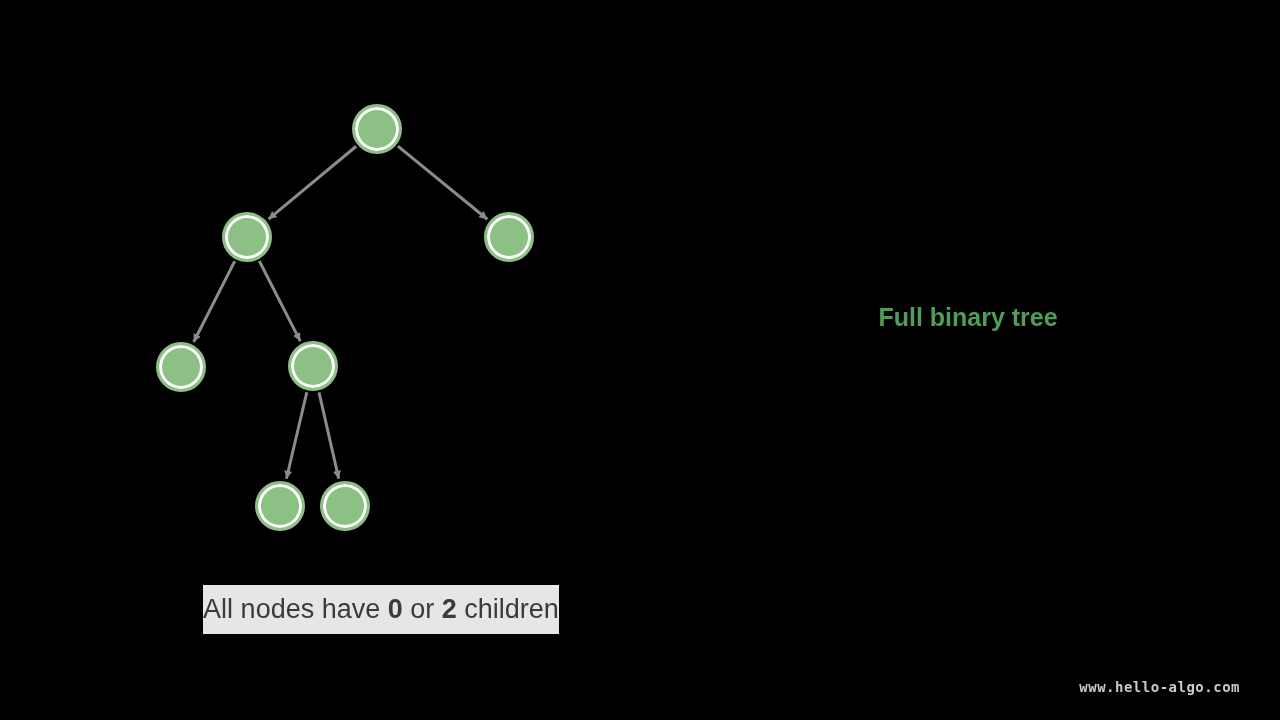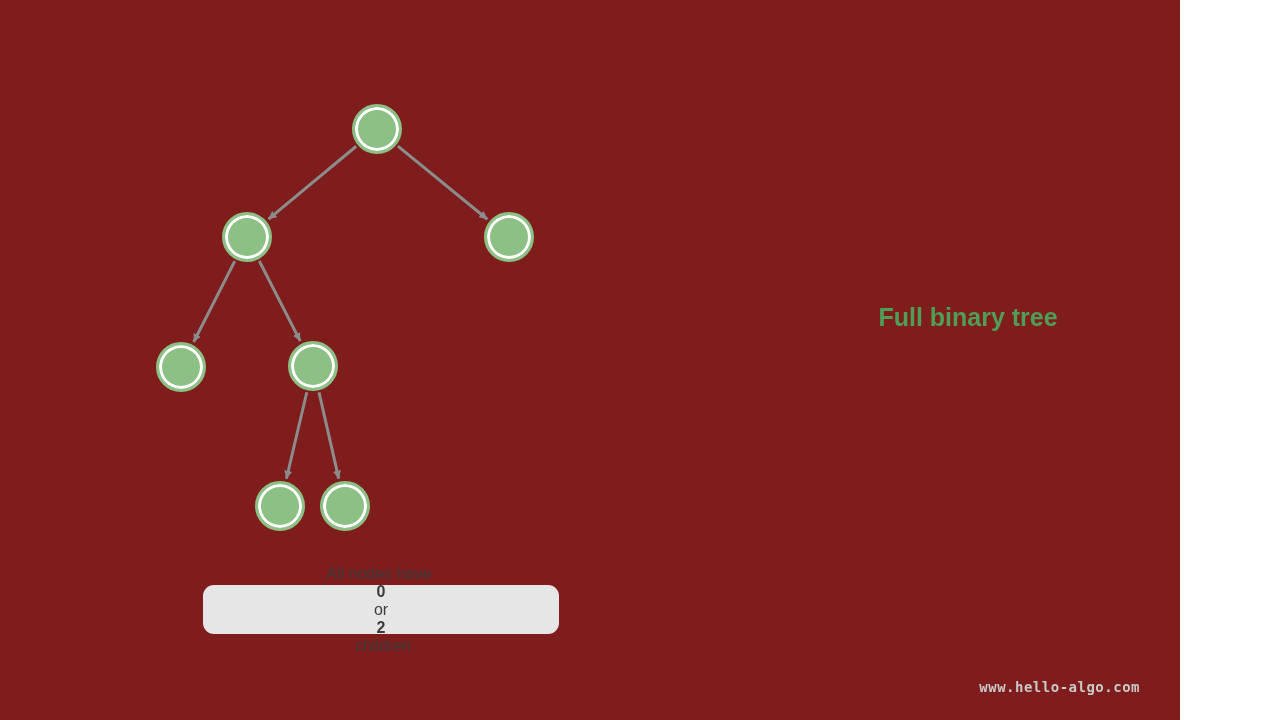--- a/index.html
+++ b/index.html
@@ -3,23 +3,23 @@
 <meta charset="utf-8">
 <style>
   html, body {
     margin: 0;
     padding: 0;
     background: #ffffff;
     font-family: "Liberation Sans", sans-serif;
   }
   .canvas {
     position: relative;
-    width: 1180px;
+    width: 1280px;
     height: 720px;
-    background: #7f1d1d;
+    background: #000000;
     overflow: hidden;
   }
   .edges-svg {
     position: absolute;
     left: 0;
     top: 0;
     width: 1280px;
     height: 720px;
     pointer-events: none;
   }
@@ -40,27 +40,26 @@
     font-weight: bold;
     white-space: nowrap;
     letter-spacing: 0px;
   }
   .caption-pill {
     position: absolute;
     left: 203px;
     top: 585px;
     width: 356px;
     height: 49px;
-    border-radius: 11px;
+    border-radius: 0;
     display: flex;
     align-items: center;
     justify-content: center;
-    font-size: 16px;
+    font-size: 27px;
     white-space: pre;
-    flex-direction: column;
   }
   .caption-pill .b {
     font-weight: bold;
   }
   .watermark {
     position: absolute;
     right: 40px;
     top: 679px;
     font-family: "DejaVu Sans Mono", monospace;
     font-size: 14px;

